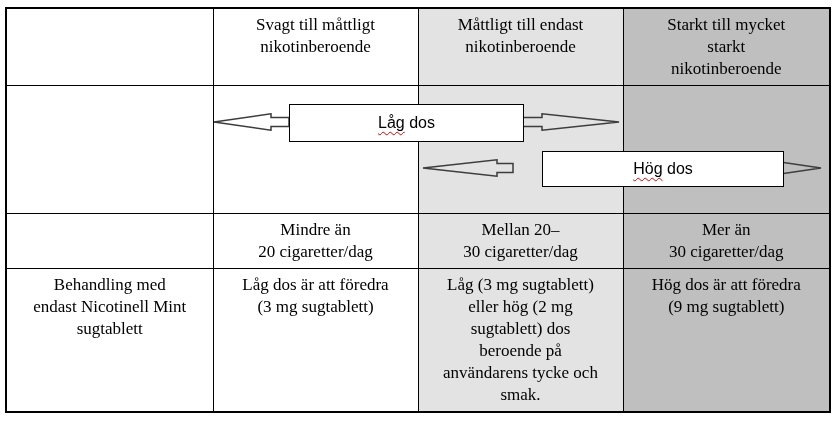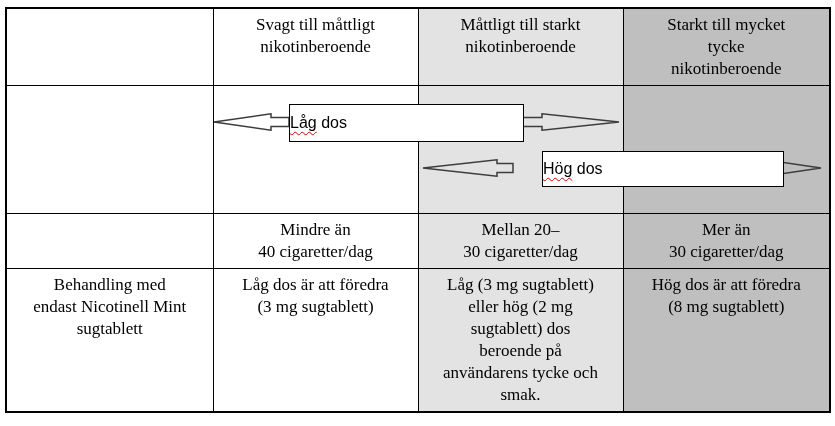--- a/index.html
+++ b/index.html
@@ -36,21 +36,21 @@
   tr.r2 { height: 128px; }
   tr.r3 { height: 53px; }
   tr.r4 { height: 132px; }
 
   .arrow-label-box {
     position: absolute;
     background: #ffffff;
     border: 1.5px solid #000;
     display: flex;
     align-items: center;
-    justify-content: flex-start;
+    justify-content: center;
     font-family: "Liberation Sans", sans-serif;
     font-size: 16px;
     color: #000;
     z-index: 3;
   }
   .arrowhead-svg { position: absolute; z-index: 2; }
   .arrowhead-svg polygon {
     fill: none;
     stroke: #3d3d3d;
     stroke-width: 1.5;
@@ -74,55 +74,55 @@
       <col style="width:207px">
       <col style="width:205px">
       <col class="c3" style="width:205px">
       <col class="c4" style="width:207px">
     </colgroup>
     <tbody>
         <tr class="r1">
       <td><span class="cell-text"></span></td>
       <td><span class="cell-text">Svagt till måttligt
 nikotinberoende</span></td>
-      <td><span class="cell-text">Måttligt till starkt
+      <td><span class="cell-text">Måttligt till endast
 nikotinberoende</span></td>
       <td><span class="cell-text">Starkt till mycket
-tycke
+starkt
 nikotinberoende</span></td>
     </tr>
     <tr class="r2">
       <td><span class="cell-text"></span></td>
       <td><span class="cell-text"></span></td>
       <td><span class="cell-text"></span></td>
       <td><span class="cell-text"></span></td>
     </tr>
     <tr class="r3">
       <td><span class="cell-text"></span></td>
       <td><span class="cell-text">Mindre än
-40 cigaretter/dag</span></td>
+20 cigaretter/dag</span></td>
       <td><span class="cell-text">Mellan 20–
 30 cigaretter/dag</span></td>
       <td><span class="cell-text">Mer än
 30 cigaretter/dag</span></td>
     </tr>
     <tr class="r4">
       <td><span class="cell-text">Behandling med
 endast Nicotinell Mint
 sugtablett</span></td>
       <td><span class="cell-text">Låg dos är att föredra
 (3 mg sugtablett)</span></td>
       <td><span class="cell-text">Låg (3 mg sugtablett)
 eller hög (2 mg
 sugtablett) dos
 beroende på
 användarens tycke och
 smak.</span></td>
       <td><span class="cell-text">Hög dos är att föredra
-(8 mg sugtablett)</span></td>
+(9 mg sugtablett)</span></td>
     </tr>
   </tbody>
     </table>
 
   <svg class="arrowhead-svg" style="left:213px; top:113px;" width="77" height="18" viewBox="0 0 77 18">
     <polygon points="1,9 58,0.8 58,4.5 76,4.5 76,13.5 58,13.5 58,17.2"></polygon>
   </svg>
   <svg class="arrowhead-svg" style="left:521px; top:113px;" width="99" height="18" viewBox="0 0 99 18">
     <polygon points="1,4.5 21,4.5 21,0.8 98,9 21,17.2 21,13.5 1,13.5"></polygon>
   </svg>

